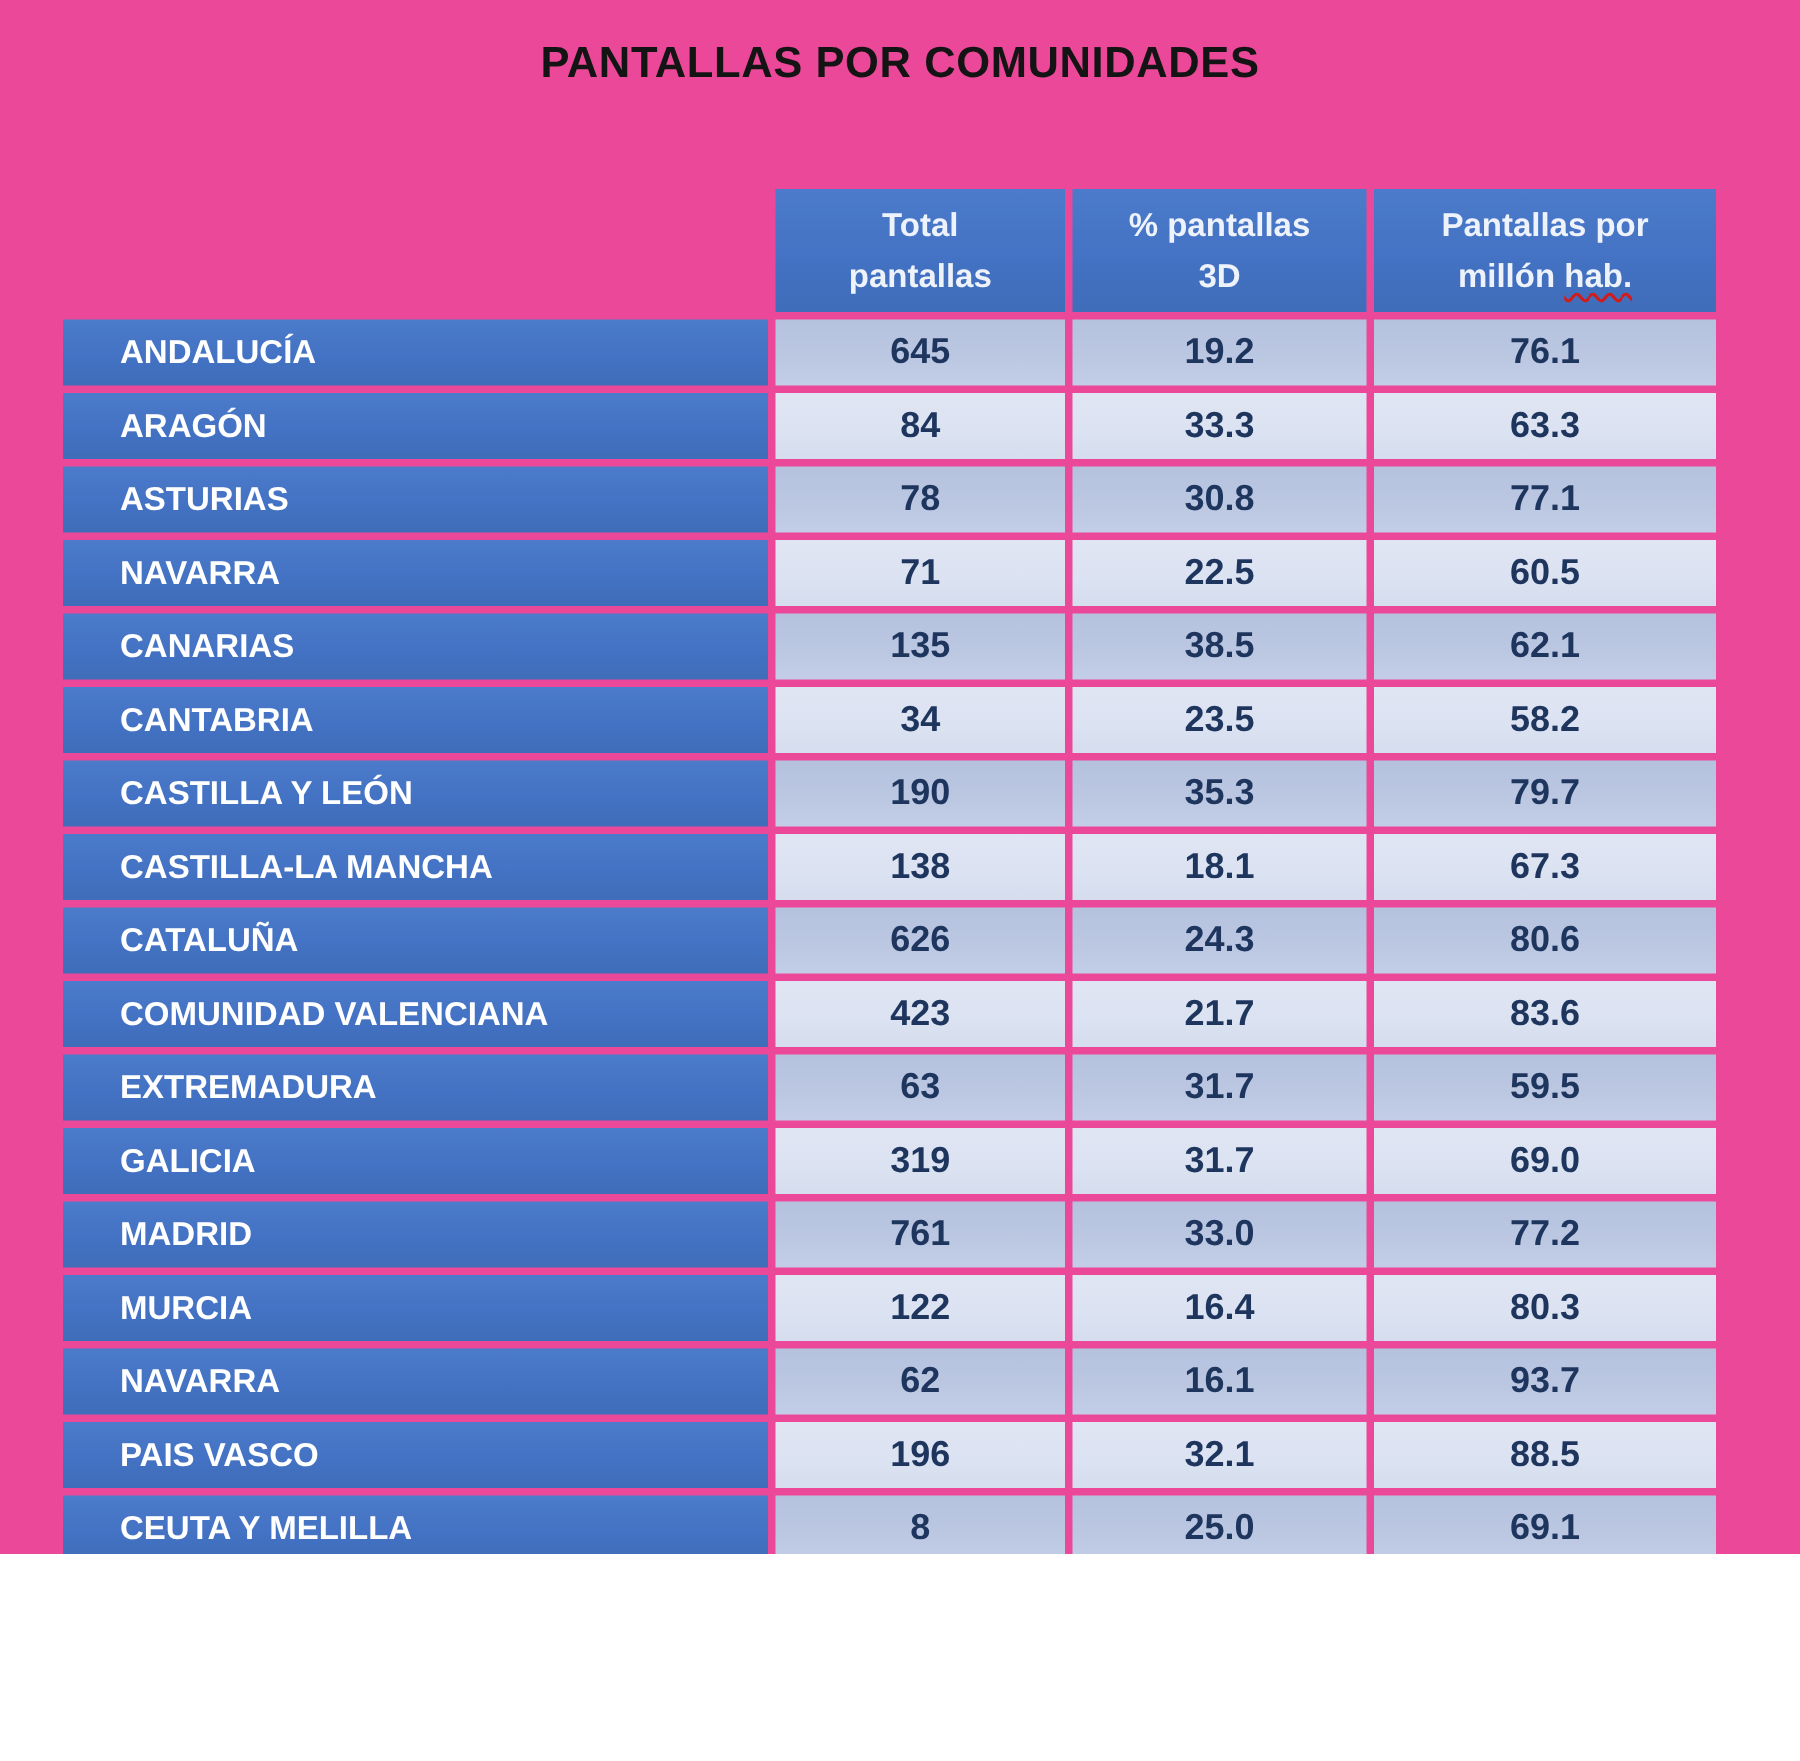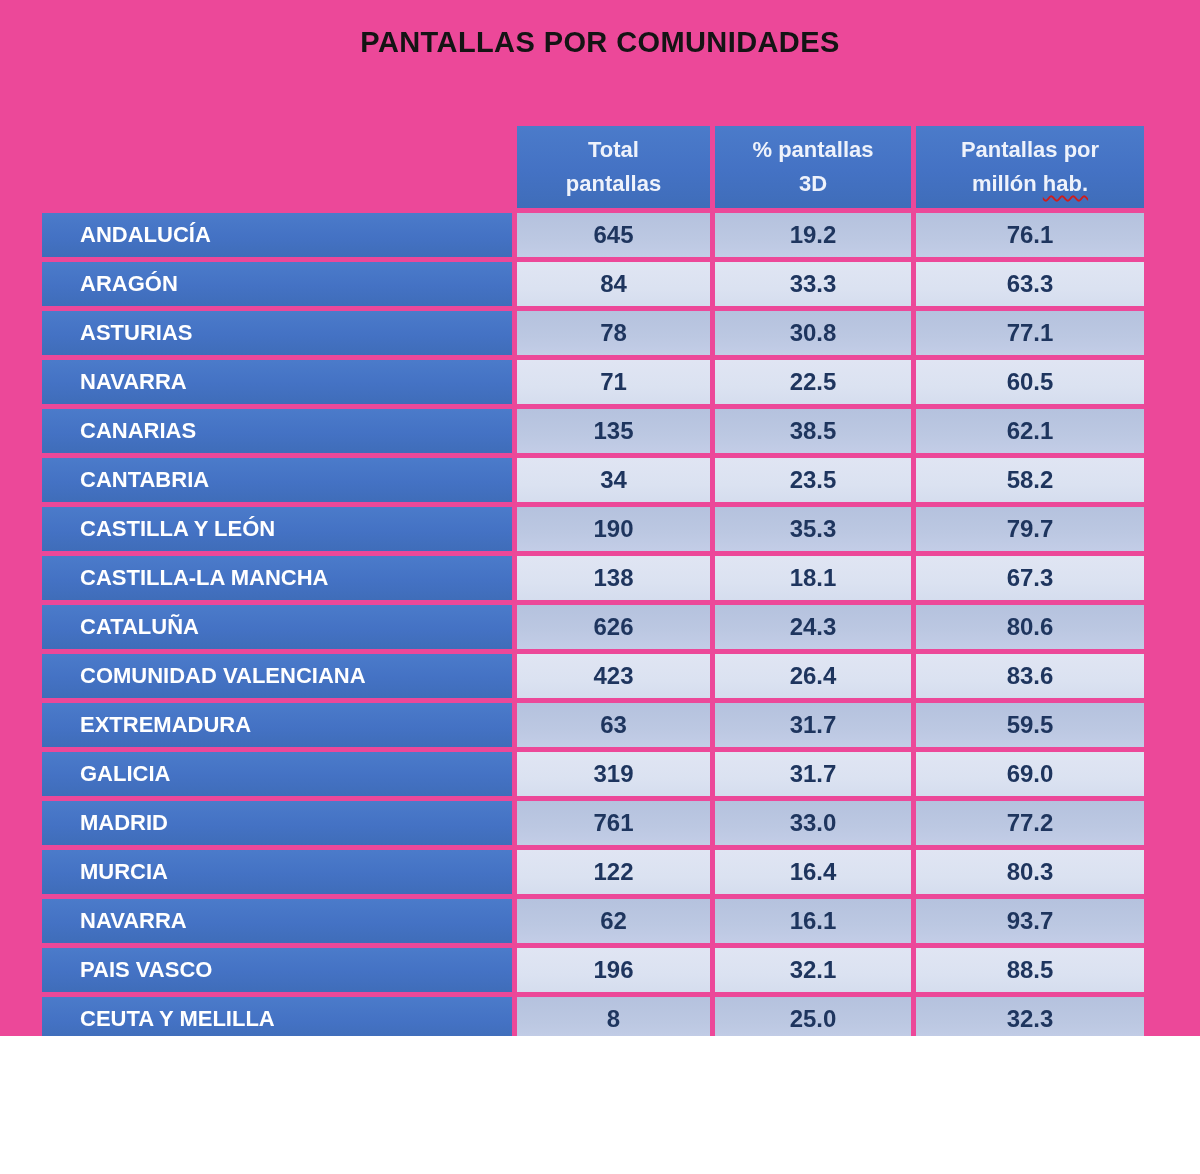--- a/index.html
+++ b/index.html
@@ -158,21 +158,21 @@
       </tr>
       <tr>
         <td class="label">CATALUÑA</td>
         <td class="data">626</td>
         <td class="data">24.3</td>
         <td class="data">80.6</td>
       </tr>
       <tr>
         <td class="label">COMUNIDAD VALENCIANA</td>
         <td class="data">423</td>
-        <td class="data">26.4</td>
+        <td class="data">21.7</td>
         <td class="data">83.6</td>
       </tr>
       <tr>
         <td class="label">EXTREMADURA</td>
         <td class="data">63</td>
         <td class="data">31.7</td>
         <td class="data">59.5</td>
       </tr>
       <tr>
         <td class="label">GALICIA</td>
@@ -201,21 +201,21 @@
       <tr>
         <td class="label">PAIS VASCO</td>
         <td class="data">196</td>
         <td class="data">32.1</td>
         <td class="data">88.5</td>
       </tr>
       <tr>
         <td class="label">CEUTA Y MELILLA</td>
         <td class="data">8</td>
         <td class="data">25.0</td>
-        <td class="data">32.3</td>
+        <td class="data">69.1</td>
       </tr>
     </tbody>
     <tfoot>
       <tr>
         <td class="label">TOTAL</td>
         <td class="data">3 626</td>
         <td class="data">26.0</td>
         <td class="data">76.5</td>
       </tr>
     </tfoot>

